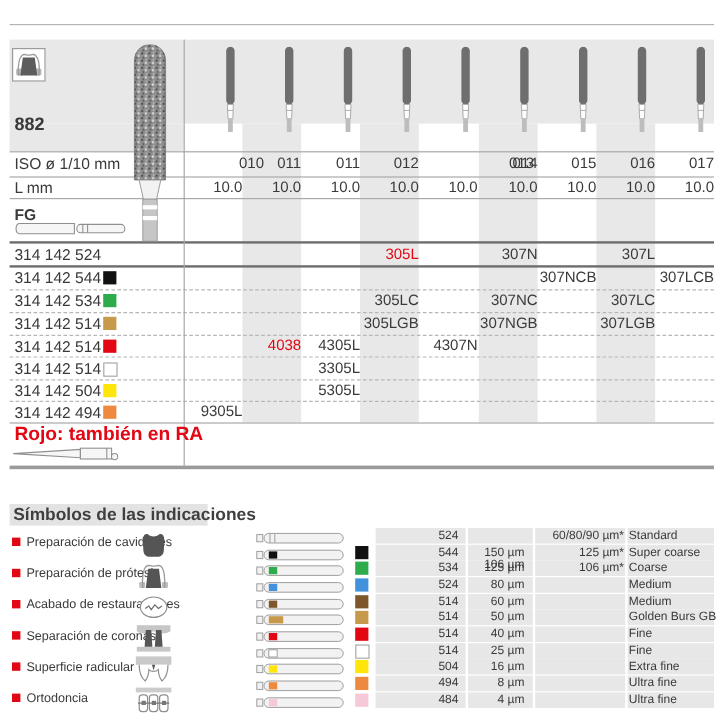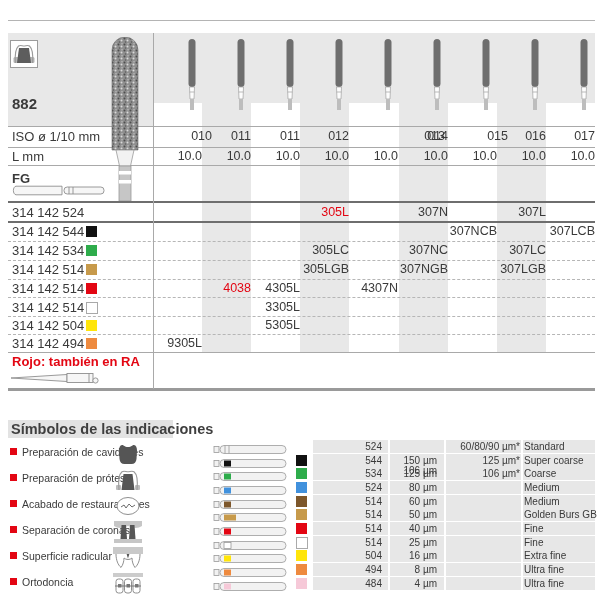--- a/index.html
+++ b/index.html
@@ -142,27 +142,27 @@
         <rect x="5" y="60" width="4" height="11" fill="#bdbdbd"></rect>
       </svg></div>
   <div class="abs" style="left:577px;top:39px;"><svg width="14" height="72" viewBox="0 0 14 72">
         <rect x="3.5" y="0" width="7" height="48" rx="3.5" fill="#6e6e6e"></rect>
         <polygon points="4.5,48 9.5,48 9,60 5,60" fill="#fdfdfd" stroke="#9f9f9f" stroke-width="0.7"></polygon>
         <line x1="4.7" y1="53" x2="9.3" y2="53" stroke="#9f9f9f" stroke-width="0.7"></line>
         <rect x="5" y="60" width="4" height="11" fill="#bdbdbd"></rect>
       </svg></div>
 
   <div class="rowlabel" style="top:127px;">ISO ø 1/10 mm</div>
-  <div class="cellval" style="left:163px;top:127px;">010</div>
+  <div class="cellval" style="left:171px;top:127px;">010</div>
   <div class="cellval" style="left:202px;top:127px;">011</div>
   <div class="cellval" style="left:251px;top:127px;">011</div>
   <div class="cellval" style="left:300px;top:127px;">012</div>
   <div class="cellval" style="left:349px;top:127px;padding-left:47px;">013</div>
   <div class="cellval" style="left:399px;top:127px;">014</div>
-  <div class="cellval" style="left:448px;top:127px;padding-left:11px;">015</div>
+  <div class="cellval" style="left:448px;top:127px;">015</div>
   <div class="cellval" style="left:497px;top:127px;">016</div>
   <div class="cellval" style="left:546px;top:127px;">017</div>
 
   <div class="rowlabel" style="top:147px;">L mm</div>
   <div class="cellval" style="left:153px;top:147px;">10.0</div>
   <div class="cellval" style="left:202px;top:147px;">10.0</div>
   <div class="cellval" style="left:251px;top:147px;">10.0</div>
   <div class="cellval" style="left:300px;top:147px;">10.0</div>
   <div class="cellval" style="left:349px;top:147px;">10.0</div>
   <div class="cellval" style="left:399px;top:147px;">10.0</div>
@@ -212,21 +212,21 @@
   <div class="cellval" style="left:497px;top:260px;">307LGB</div>
 
   <div class="cellval red" style="left:202px;top:279px;">4038</div>
   <div class="cellval" style="left:251px;top:279px;">4305L</div>
   <div class="cellval" style="left:349px;top:279px;">4307N</div>
 
   <div class="cellval" style="left:251px;top:298px;">3305L</div>
   <div class="cellval" style="left:251px;top:316px;">5305L</div>
   <div class="cellval" style="left:153px;top:334px;">9305L</div>
 
-  <div class="abs red" style="left:12px;top:354px;font-size:13px;font-weight:bold;">Rojo: también en RA</div>
+  <div class="abs red" style="left:12px;top:354px;font-size:16px;font-weight:bold;">Rojo: también en RA</div>
   <div class="abs" style="left:10px;top:370px;">
     <svg width="92" height="16" viewBox="0 0 92 16">
       <polygon points="1,8 57,4.5 57,11.5" fill="#f6f6f6" stroke="#8f8f8f" stroke-width="0.9"></polygon>
       <rect x="57" y="3.5" width="26" height="9" fill="#f6f6f6" stroke="#8f8f8f" stroke-width="0.9"></rect>
       <line x1="79" y1="3.5" x2="79" y2="12.5" stroke="#8f8f8f" stroke-width="0.9"></line>
       <circle cx="85.5" cy="10.5" r="2.6" fill="#f6f6f6" stroke="#8f8f8f" stroke-width="0.9"></circle>
     </svg>
   </div>
 
   <div class="h-title" style="left:8px;top:420px;width:162px;">Símbolos de las indicaciones</div>

